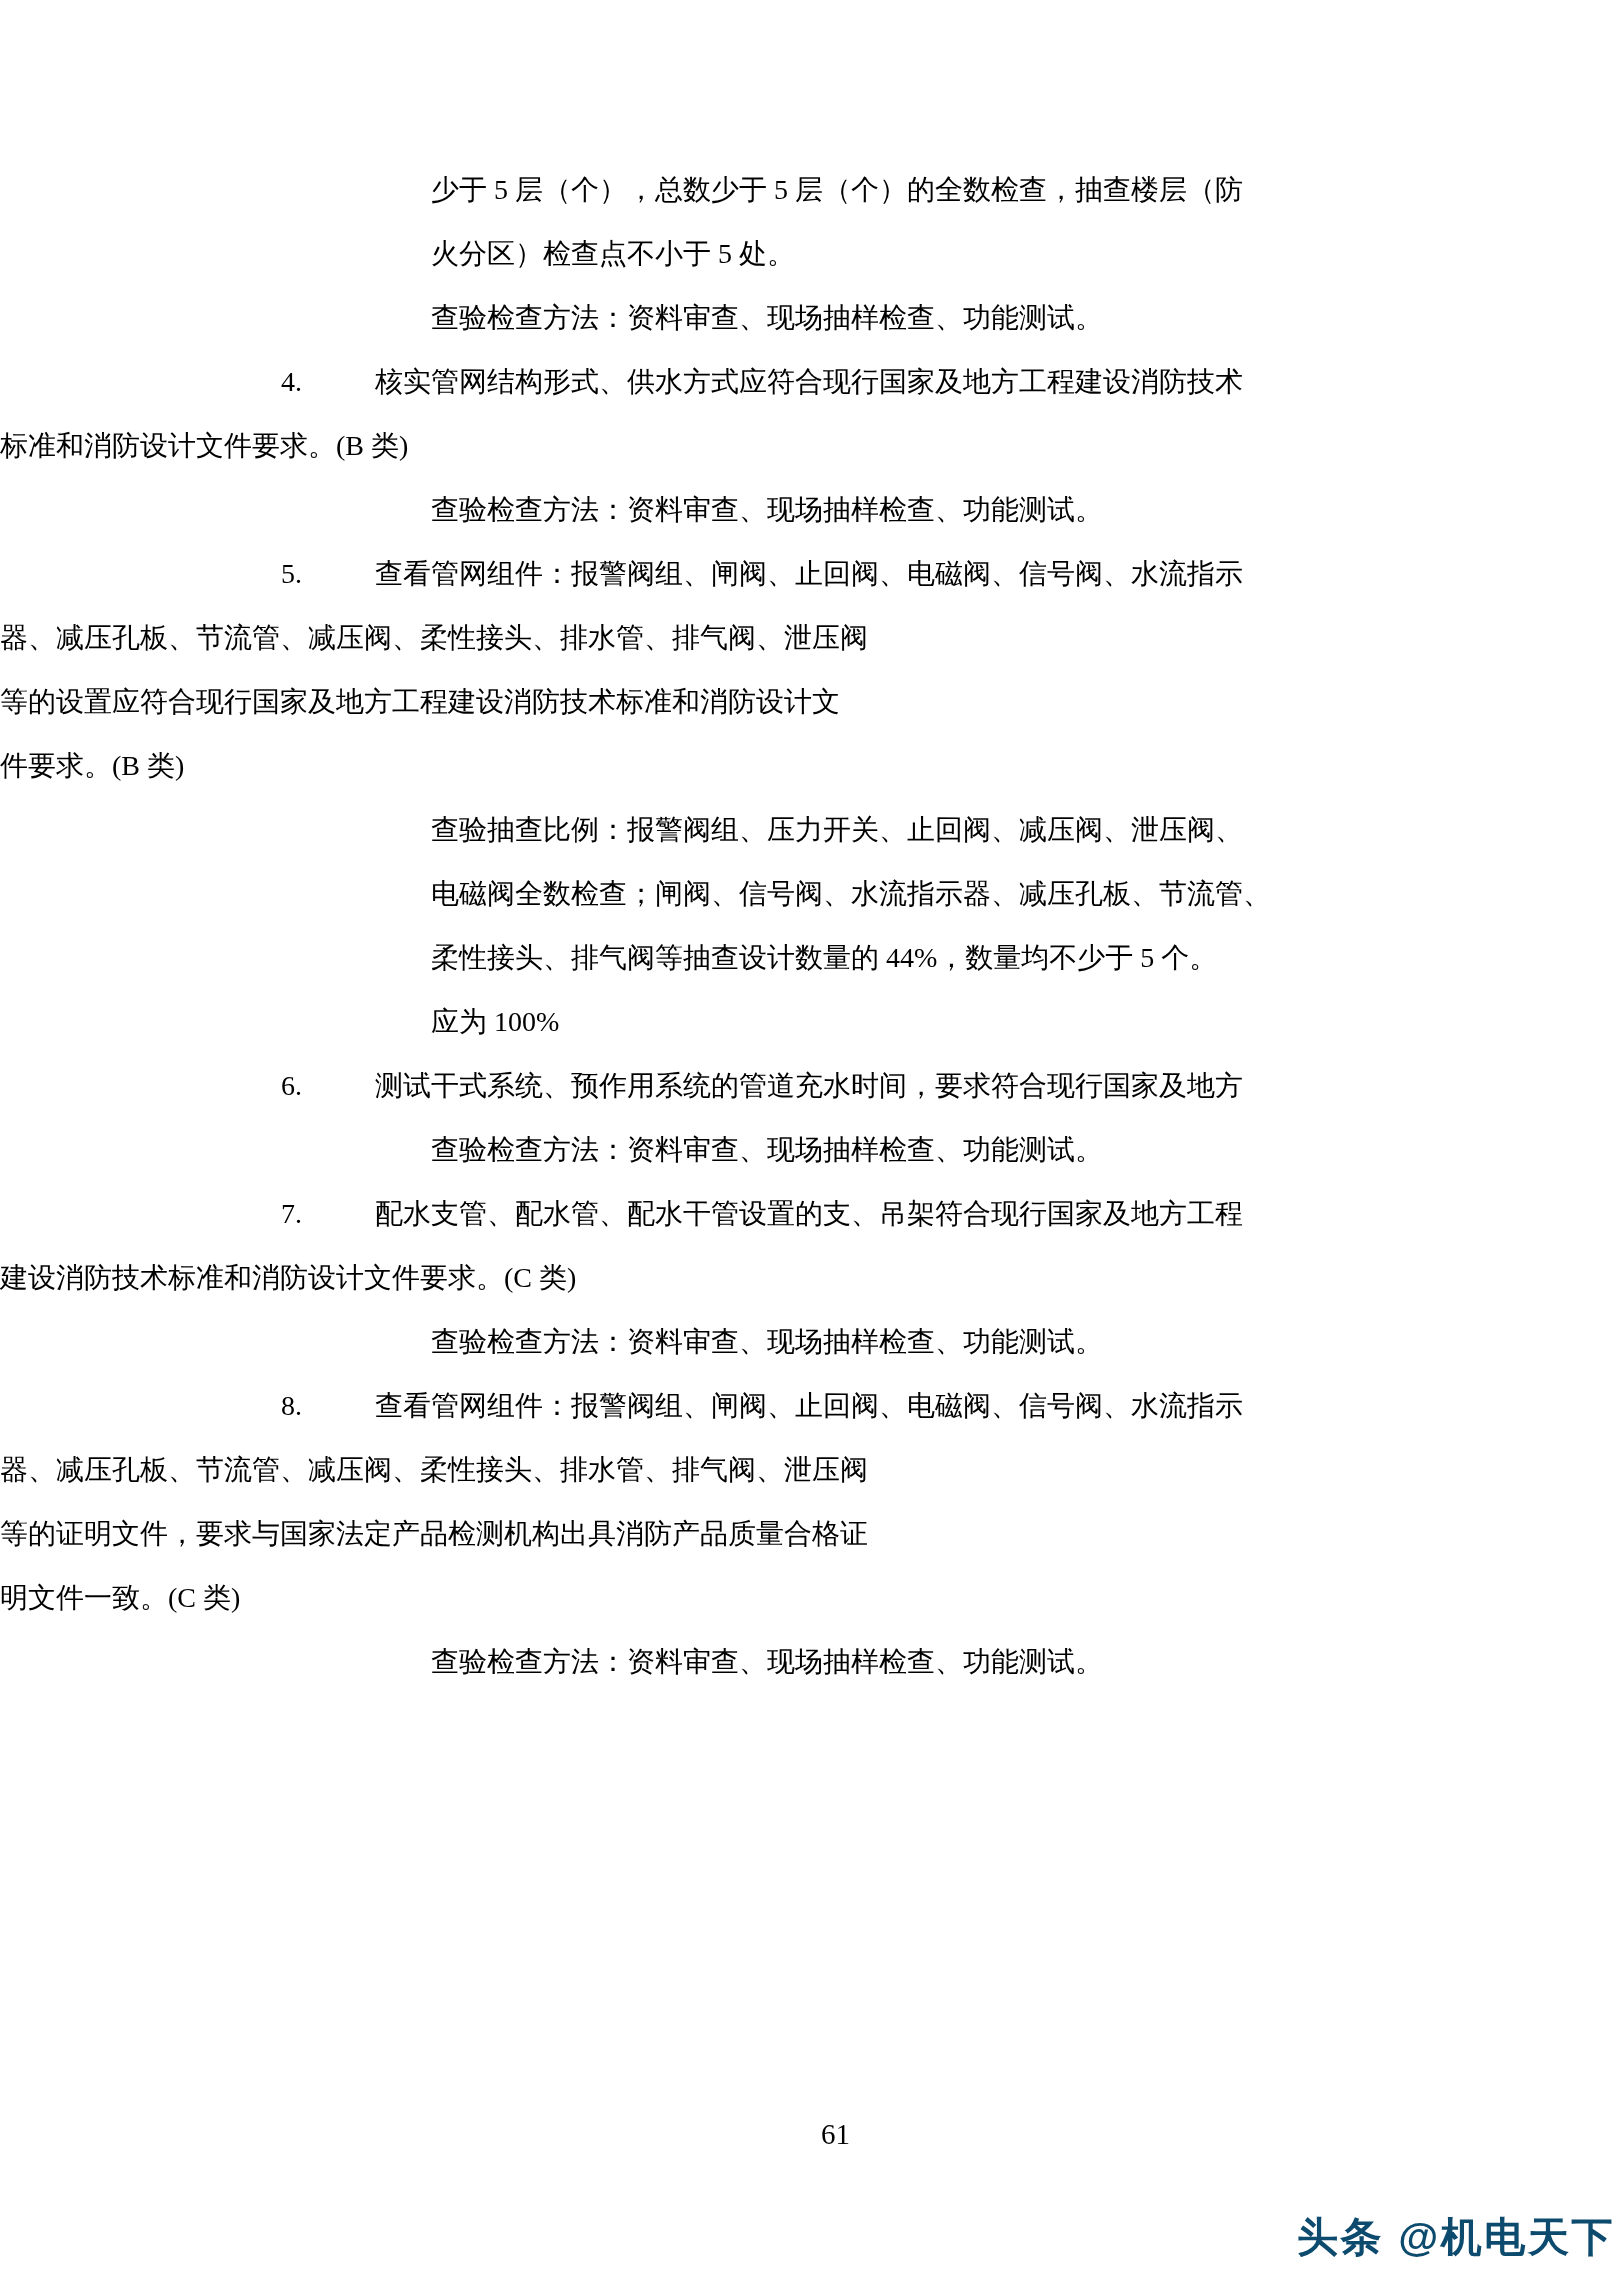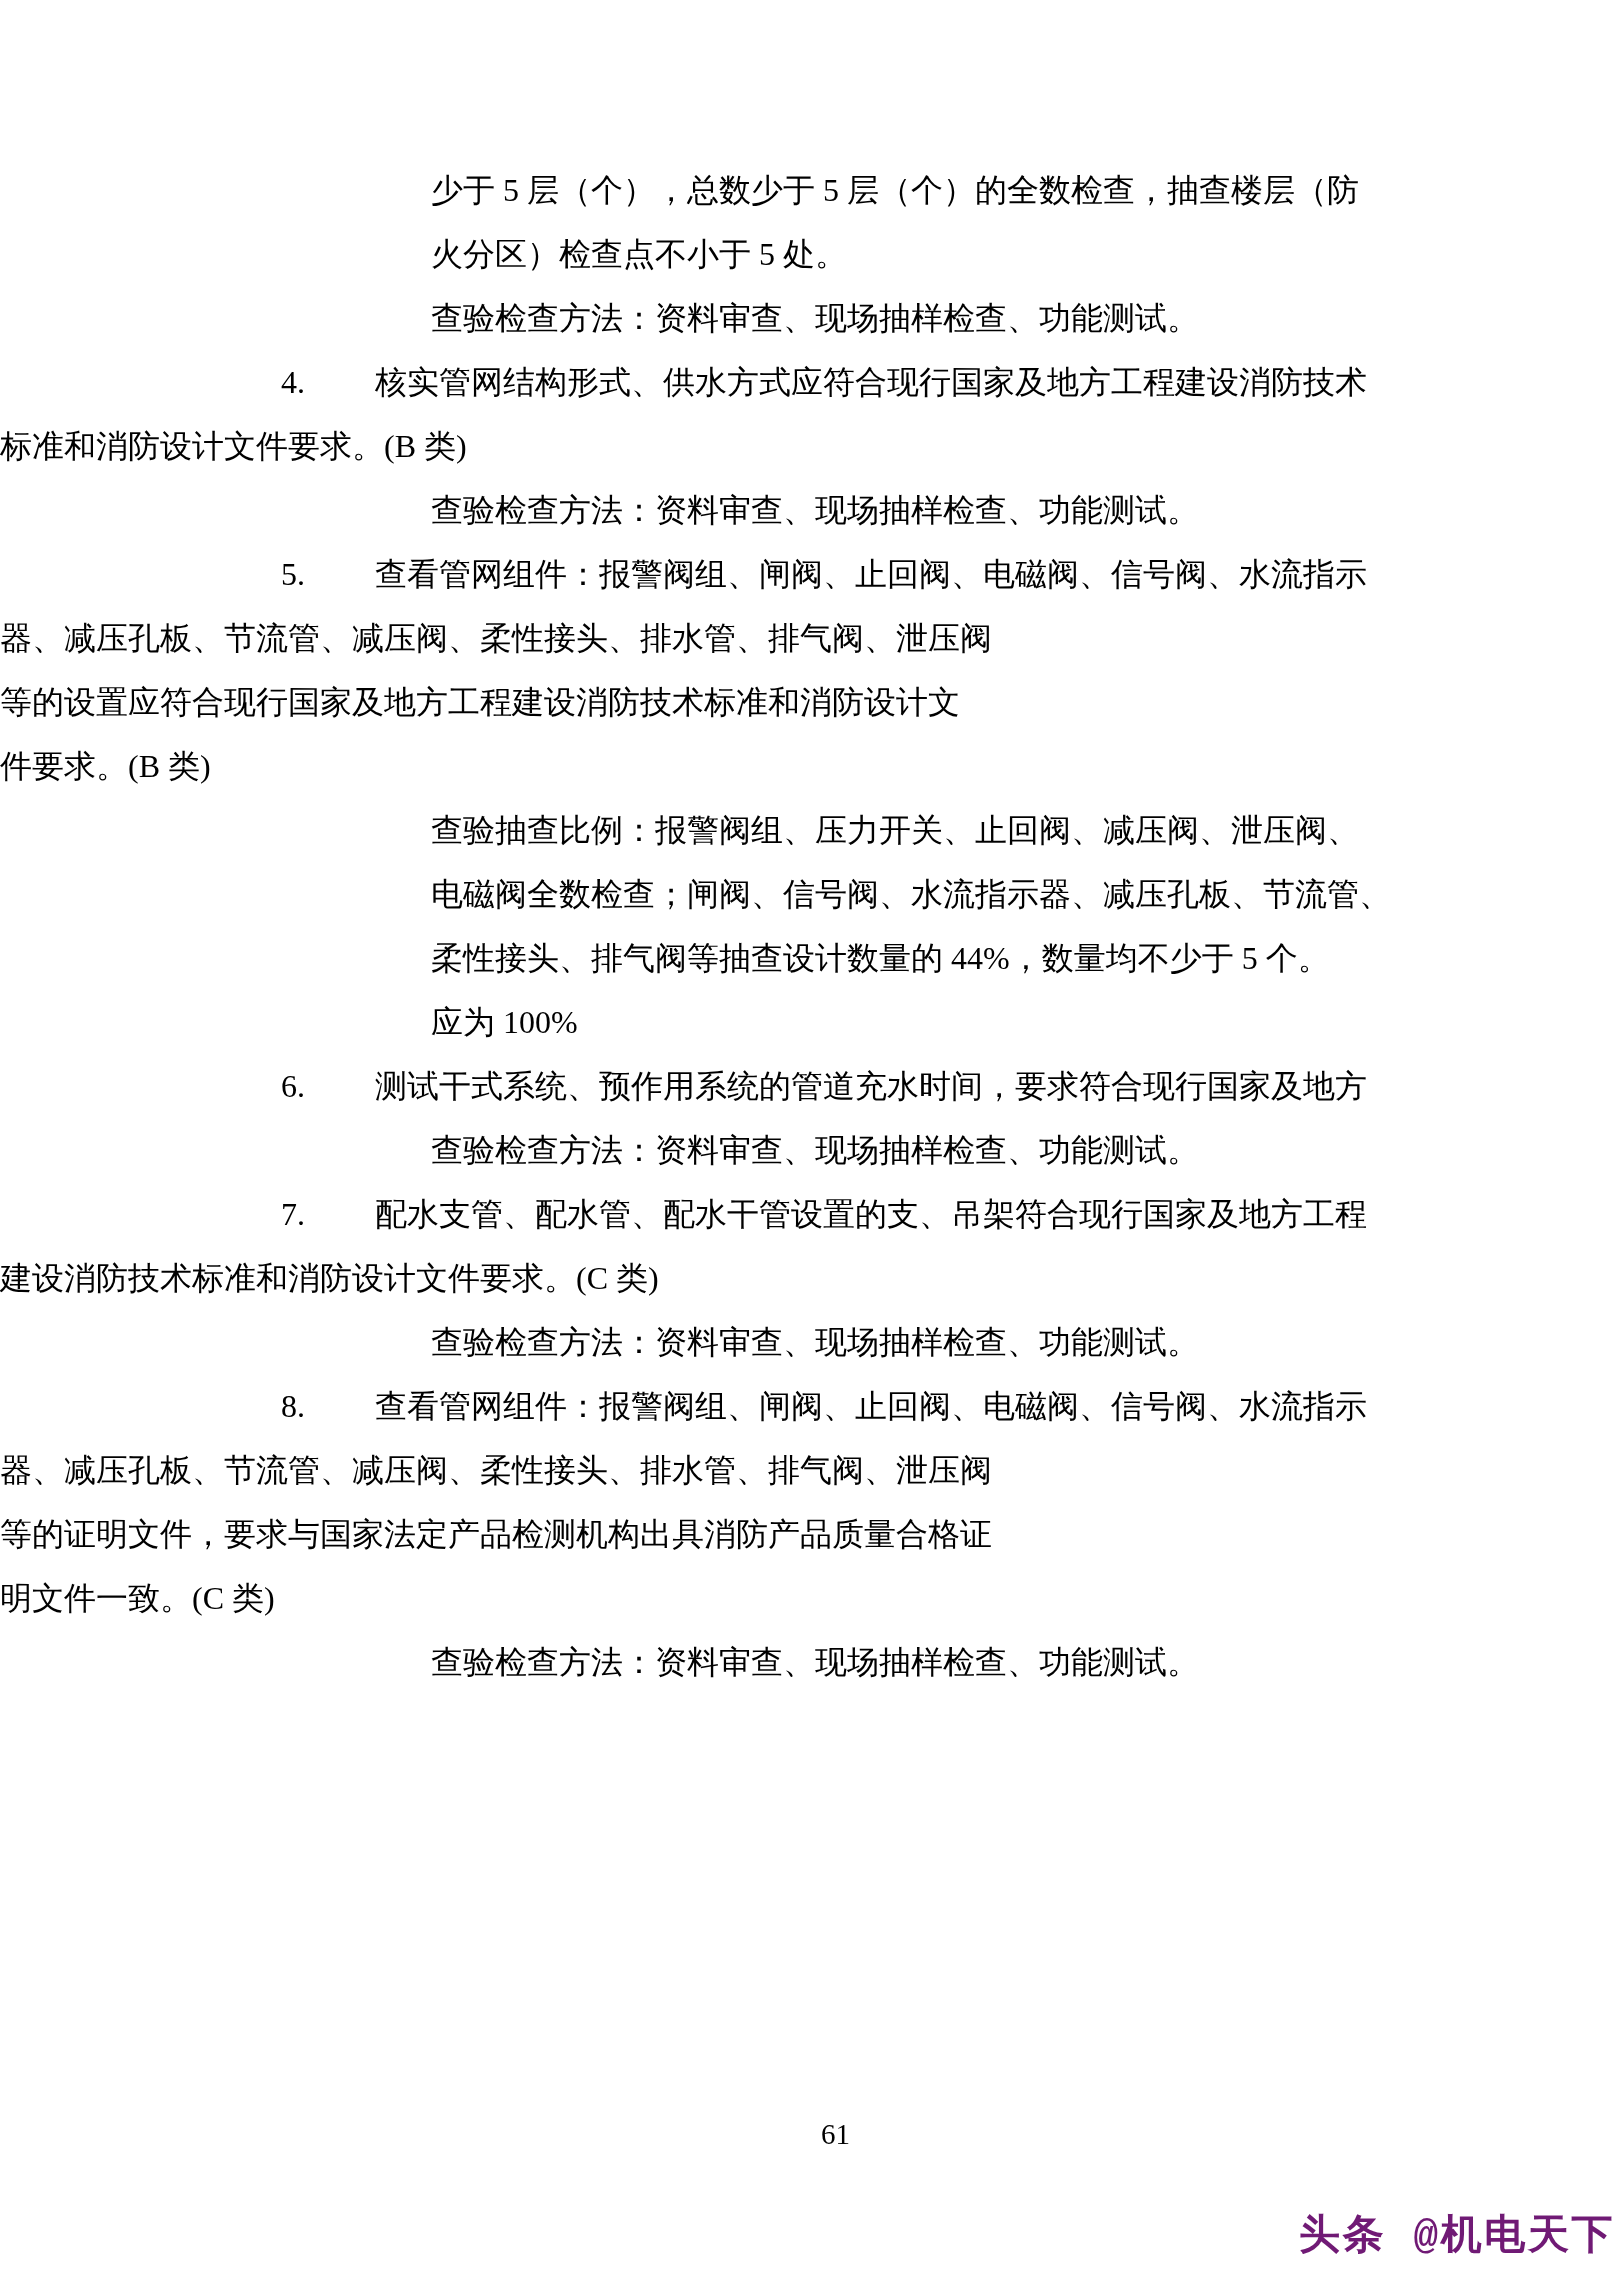--- a/index.html
+++ b/index.html
@@ -15,21 +15,21 @@
   .text-layer {
     position: absolute;
     top: 158px;
     left: 0;
     right: 0;
   }
   .line {
     position: relative;
     height: 64px;
     line-height: 64px;
-    font-size: 32px;
+    font-size: 28px;
     white-space: nowrap;
   }
   .line--body { }
   .line--item { padding-left: 375px; }
   .line--sub  { padding-left: 431px; }
   .num {
     position: absolute;
     left: 281px;
     top: 0;
   }
@@ -44,22 +44,22 @@
     padding-left: 24px;
   }
   .watermark {
     position: absolute;
     top: 2214px;
     right: 7.9px;
     font-size: 41px;
     line-height: 46px;
     font-weight: 700;
     letter-spacing: 2.6px;
-    font-family: Liberation Mono, monospace;
-    color: #701a75;
+    font-family: Liberation Sans, sans-serif;
+    color: #0c4a6e;
   }
 </style>
 </head>
 <body>
 
 <main class="text-layer" id="lines-container">
     <div class="line line--sub">
     
     <span class="txt">少于 5 层（个），总数少于 5 层（个）的全数检查，抽查楼层（防</span>
   </div>

